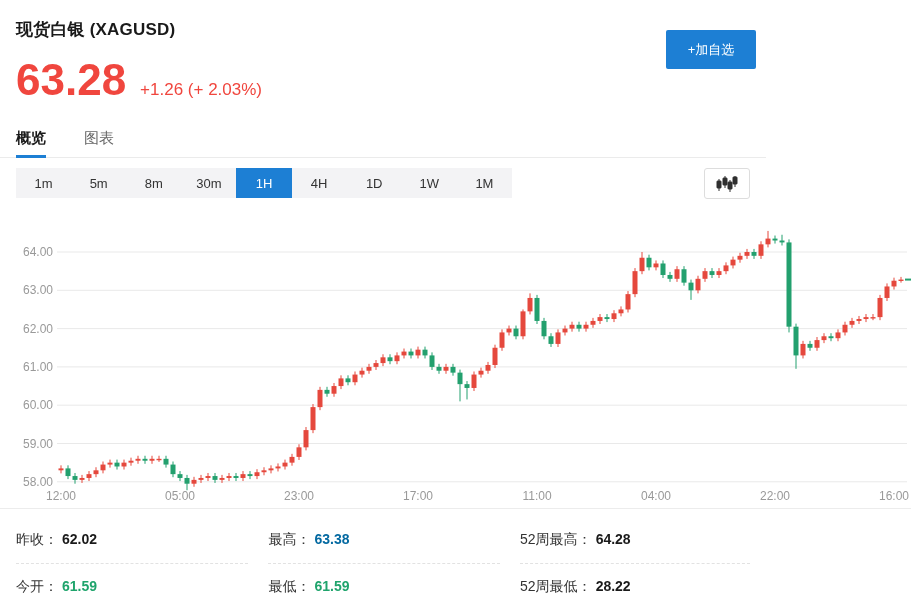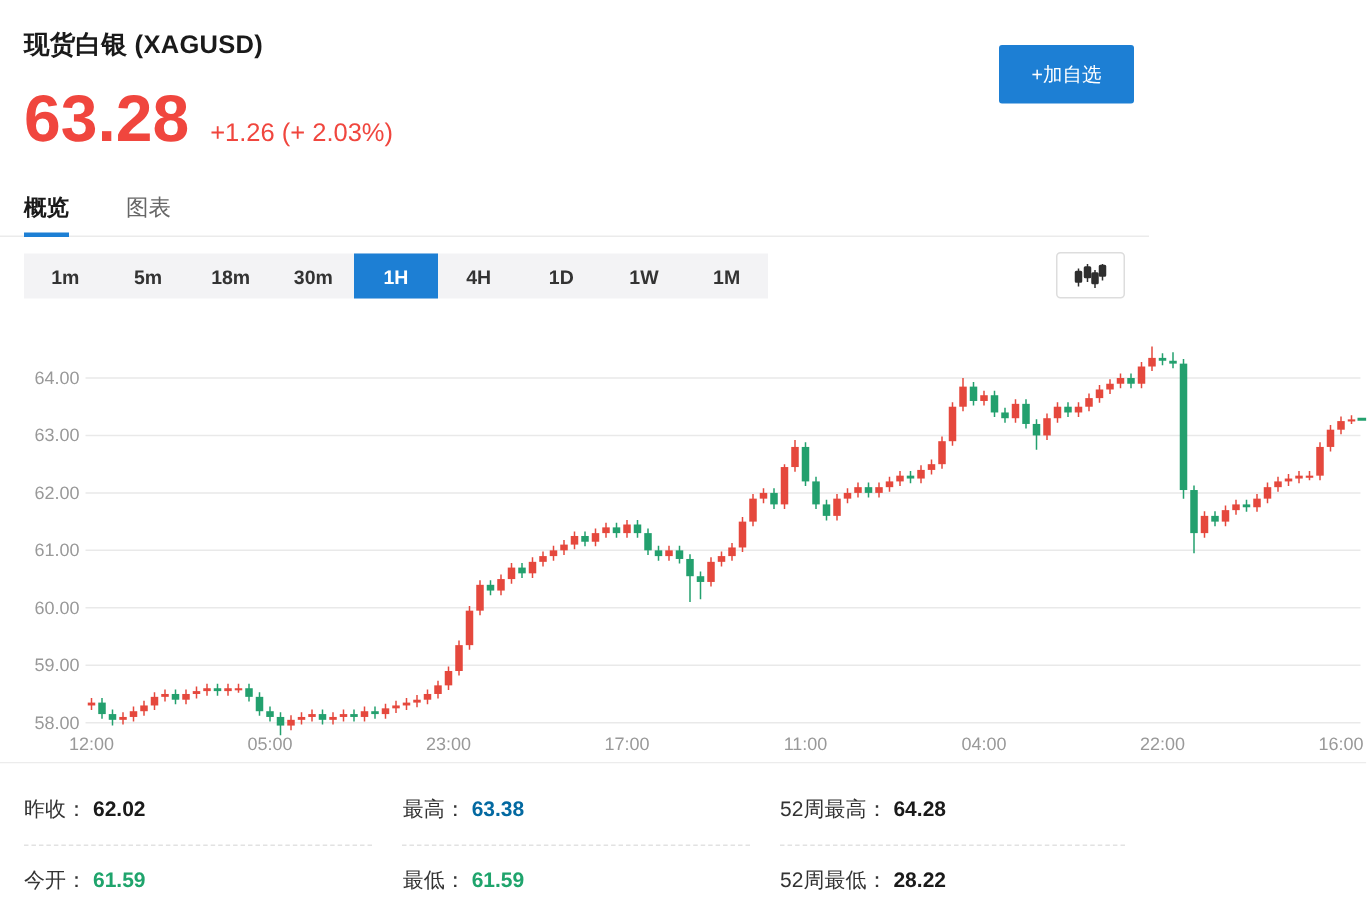--- a/index.html
+++ b/index.html
@@ -22,21 +22,21 @@
                cursor:pointer; font-family:Liberation Sans, sans-serif; }
 
   
   .tabs { margin-top:24px; padding-left:16px; display:flex; gap:38px;
           border-bottom:1px solid #ebebeb; }
   .tab { font-size:15px; color:#666; padding-bottom:9px; position:relative; cursor:pointer;text-align:center; }
   .tab.active { color:#1a1a1a; font-weight:700; }
   .tab.active::after { content:""; position:absolute; left:0; bottom:-1px; height:3px; width:100%; background:var(--accent); }
 
   
-  .toolbar { margin:10px 16px 0 16px; display:flex; justify-content:space-between; align-items:flex-end;font-weight:bold; }
+  .toolbar { margin:10px 16px 0 16px; display:flex; justify-content:space-between; align-items:flex-start; }
   .intervals { display:flex; width:496px; height:30px; background:#f3f3f5; }
   .interval { flex:1; display:flex; align-items:center; justify-content:center;
               font-size:13px; color:#333; cursor:pointer; }
   .interval.active { color:#fff; }
   .chart-type-btn { width:46px; height:31px; background:#fff; border:1px solid #ddd;
                     border-radius:3px; display:flex; align-items:center; justify-content:center;
                     cursor:pointer; }
 
   
   .chart-wrap { margin-top:10px; width:911px; height:300px; }
@@ -71,21 +71,21 @@
 
   <div class="tabs">
       <div class="tab active">概览</div>
       <div class="tab">图表</div>
     </div>
 
   <div class="toolbar">
     <div class="intervals">
         <div class="interval">1m</div>
         <div class="interval">5m</div>
-        <div class="interval">18m</div>
+        <div class="interval">8m</div>
         <div class="interval">30m</div>
         <div class="interval active" style="background: rgb(29, 127, 212);">1H</div>
         <div class="interval">4H</div>
         <div class="interval">1D</div>
         <div class="interval">1W</div>
         <div class="interval">1M</div>
       </div>
     <div class="chart-type-btn">
       <span>
         <svg width="22" height="20" viewBox="0 0 22 20">

